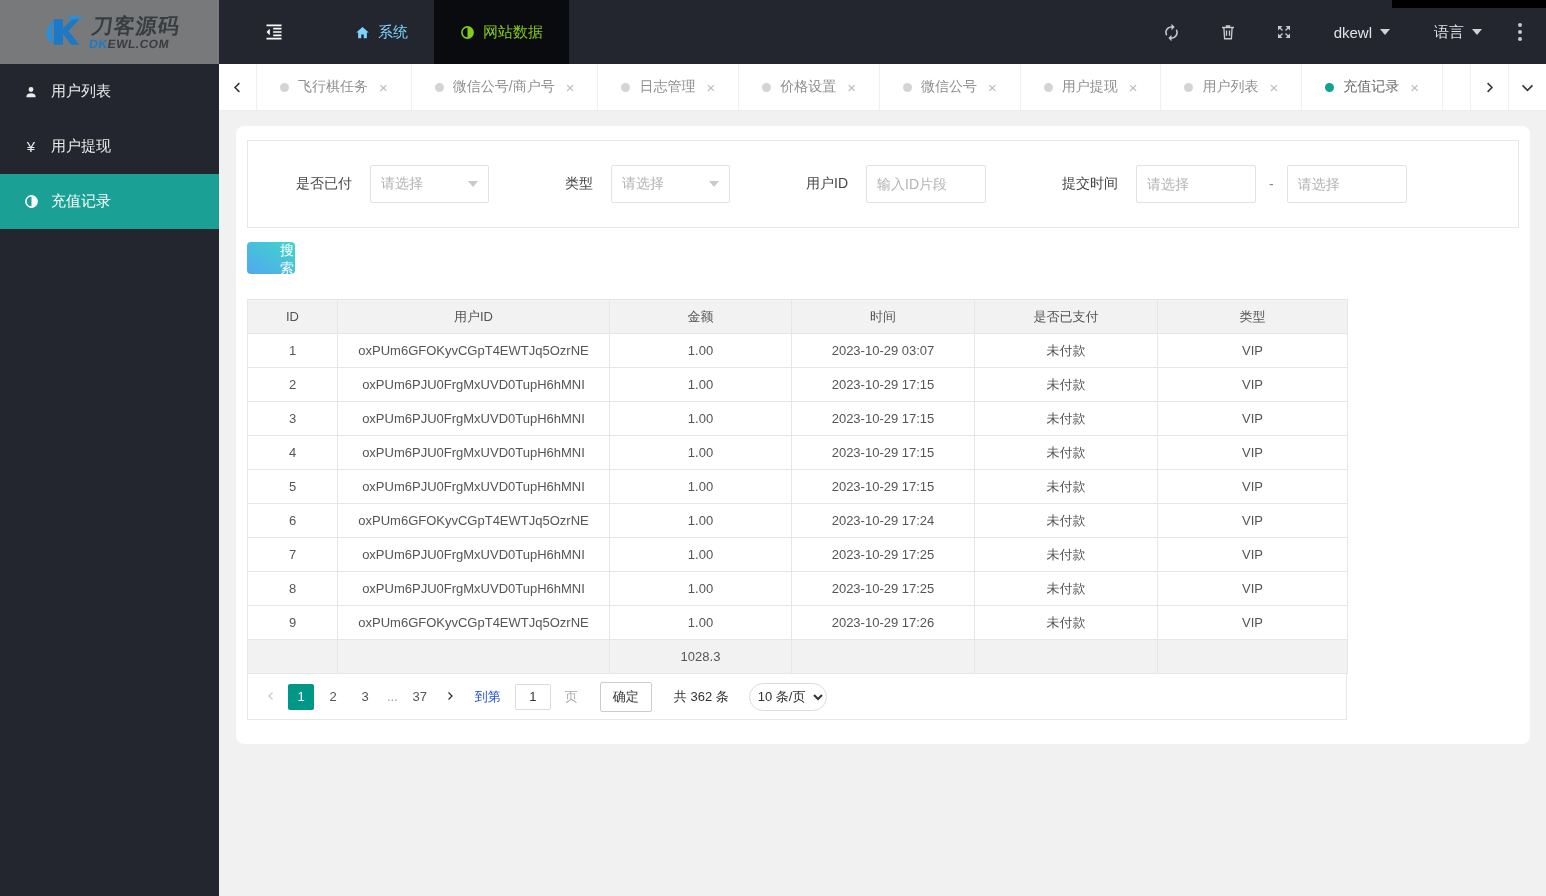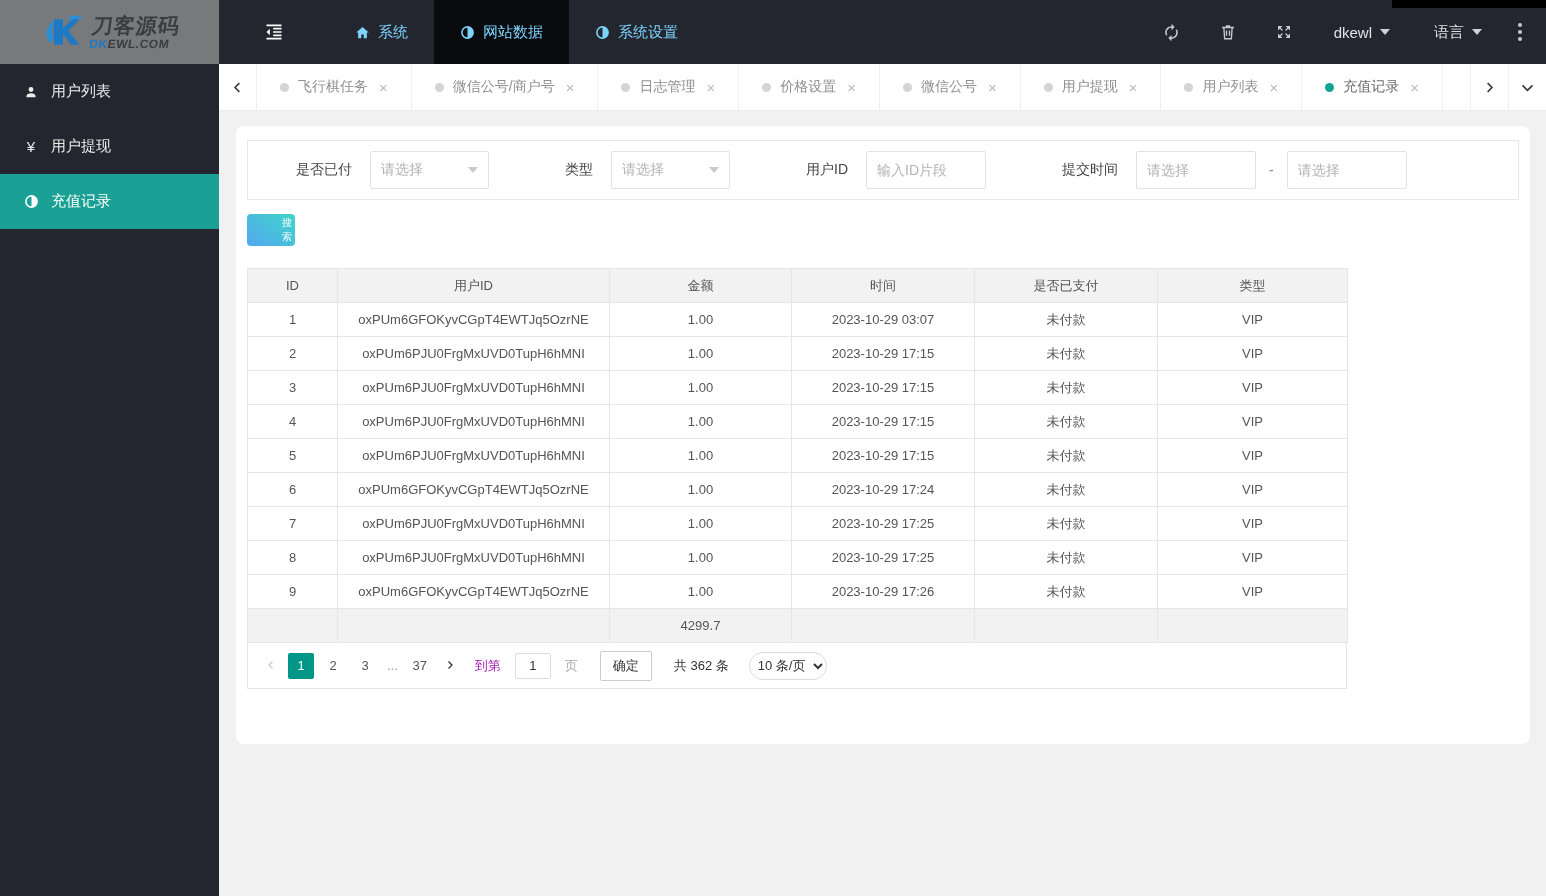--- a/index.html
+++ b/index.html
@@ -12,21 +12,21 @@
   .logo-box { width:219px; height:64px; background:#77797b; display:flex; align-items:center; justify-content:center; gap:6px; }
   .logo-mark { width:44px; height:40px; }
   .logo-text { display:flex; flex-direction:column; line-height:1; transform:skewX(-8deg); }
   .logo-title { font-size:21px; font-weight:bold; color:#3a3d40; letter-spacing:1px; }
   .logo-sub { font-size:12px; font-weight:bold; color:#3a3d40; margin-top:2px; letter-spacing:.5px; }
   .logo-sub b { color:#1d79c6; }
   .nav { flex:1; display:flex; align-items:stretch; }
   .nav-toggle { width:110px; display:flex; align-items:center; justify-content:center; color:#fff; cursor:pointer; }
   .nav-item { display:flex; align-items:center; gap:8px; padding:0 26px; color:#7dd3fc; font-size:15px; cursor:pointer; }
   .nav-item .nav-ico { display:flex; align-items:center; }
-  .nav-item.active { background:#0a0b0e; color:#7dd3fc; }
+  .nav-item.active { background:#0a0b0e; color:#84cc16; }
   .top-right { display:flex; align-items:center; padding-right:14px; }
   .top-ico { width:56px; display:flex; justify-content:center; color:#c6cacf; cursor:pointer; }
   .top-drop { display:flex; align-items:center; gap:8px; color:#dfe2e6; font-size:15px; padding:0 22px; cursor:pointer; }
   .caret-down { width:0; height:0; border-left:5px solid transparent; border-right:5px solid transparent; border-top:6px solid #cfd3d8; }
   .kebab { display:flex; flex-direction:column; gap:3px; padding:0 10px 0 14px; cursor:pointer; }
   .kebab i { width:4px; height:4px; border-radius:50%; background:#c6cacf; display:block; }
 
   
   .layout { display:flex; height:832px; }
   .sidebar { width:219px; background:#23262e; flex:none; }
@@ -46,51 +46,51 @@
   .tab-dot { width:9px; height:9px; border-radius:50%; background:#d4d4d4; flex:none; }
   .tab.active { color:#6b6b6b; }
   .tab.active .tab-dot { background:#12a292; }
   .tab-close { color:#b9b9b9; font-size:15px; margin-left:2px; }
 
   
   .content { flex:1; overflow:hidden; }
   .card { margin:15px 16px 0 17px; background:#fff; border-radius:8px; padding:14px 11px 11px 11px; height:618px; }
 
   
-  .filter-panel { border:1px solid #e7e7e7; height:60px; display:flex; align-items:center; padding-left:48px; column-gap:76px; }
+  .filter-panel { border:1px solid #e7e7e7; height:88px; display:flex; align-items:center; padding-left:48px; column-gap:76px; }
   .f-group { display:flex; align-items:center; gap:18px; }
   .f-label { font-size:14px; color:#444; white-space:nowrap; }
   .f-select { width:119px; height:38px; border:1px solid #e2e2e2; border-radius:2px; display:flex; align-items:center; justify-content:space-between; padding:0 10px; cursor:pointer; background:#fff; }
   .f-select span { font-size:14px; color:#b3b3b3; }
   .f-select .caret { width:0; height:0; border-left:5px solid transparent; border-right:5px solid transparent; border-top:6px solid #c9c9c9; }
   .f-input { width:120px; height:38px; border:1px solid #e2e2e2; border-radius:2px; padding:0 10px; font-size:14px; color:#555; outline:none; font-family:inherit; }
   .f-input::placeholder { color:#b3b3b3; }
   .date-group { display:flex; align-items:center; gap:13px; }
   .range-sep { color:#888; font-size:14px; }
 
   
-  .search-btn { margin-top:14px; width:48px; height:32px; border:none; border-radius:4px; color:#fff; font-size:10px; cursor:pointer;
+  .search-btn { margin-top:14px; width:48px; height:32px; border:none; border-radius:4px; color:#fff; font-size:14px; cursor:pointer;
     background:linear-gradient(215deg,#40d5c8 0%,#52a8f0 100%); font-family:inherit;padding-left:32px; }
 
   
   .data-table { border-collapse:collapse; margin-top:22px; table-layout:fixed; }
   .data-table th, .data-table td { border:1px solid #e6e6e6; height:34px; text-align:center; font-size:13px; font-weight:normal; overflow:hidden; white-space:nowrap; }
   .data-table th { background:#f2f2f2; color:#555; }
   .data-table td { color:#555; }
   .data-table tr.total-row td { background:#f2f2f2; }
 
   
   .pager { width:1100px; border:1px solid #e6e6e6; border-top:none; height:46px; display:flex; align-items:center; padding-left:12px; gap:6px; }
   .pg-arrow { width:22px; text-align:center; font-size:14px; cursor:pointer; }
   .pg-arrow.prev { color:#ccc; }
   .pg-arrow.next { color:#333; }
   .pg-num { min-width:26px; height:26px; line-height:26px; text-align:center; font-size:13px; color:#555; border-radius:2px; cursor:pointer; padding:0 4px; }
   .pg-num.active { background:#009688; color:#fff; cursor:default; }
   .pg-ellipsis { color:#999; font-size:13px; padding:0 3px; }
-  .pg-goto-label { color:#a21caf; font-size:13px; margin-left:8px; }
+  .pg-goto-label { color:#1d4ed8; font-size:13px; margin-left:8px; }
   .pg-input { width:36px; height:26px; border:1px solid #dcdcdc; border-radius:2px; text-align:center; font-size:13px; color:#333; outline:none; margin:0 8px; font-family:inherit; }
   .pg-unit { color:#ababab; font-size:13px; }
   .pg-confirm { height:30px; padding:0 12px; margin-left:16px; background:#fff; border:1px solid #ccc; border-radius:2px; font-size:13px; color:#333; cursor:pointer; font-family:inherit; }
   .pg-total { font-size:13px; color:#333; margin-left:16px; }
   .pg-select { height:28px; margin-left:14px; border:1px solid #dcdcdc; border-radius:14px; font-size:13px; color:#333; padding:0 4px; outline:none; background:#fff; font-family:inherit; }
 
   svg { display:block; }
 </style>
 </head>
 <body>
@@ -125,29 +125,20 @@
       <span>系统</span>
     </div>
     <div class="nav-item active">
       <span class="nav-ico">
         <svg width="15" height="15" viewBox="0 0 24 24">
             <circle cx="12" cy="12" r="9" fill="none" stroke="currentColor" stroke-width="2.5"></circle>
             <path d="M12 3a9 9 0 0 1 0 18z" fill="currentColor"></path>
           </svg>
       </span>
       <span>网站数据</span>
-    </div>
-    <div class="nav-item">
-      <span class="nav-ico">
-        <svg width="15" height="15" viewBox="0 0 24 24">
-            <circle cx="12" cy="12" r="9" fill="none" stroke="currentColor" stroke-width="2.5"></circle>
-            <path d="M12 3a9 9 0 0 1 0 18z" fill="currentColor"></path>
-          </svg>
-      </span>
-      <span>系统设置</span>
     </div>
   </div>
 
   <div class="top-right">
     <span class="top-ico">
       <svg width="19" height="19" viewBox="0 0 24 24" fill="currentColor">
           <path d="M12 6v3l4-4-4-4v3c-4.42 0-8 3.58-8 8 0 1.57.46 3.03 1.24 4.26L6.7 14.8c-.45-.83-.7-1.79-.7-2.8 0-3.31 2.69-6 6-6zm6.76 1.74L17.3 9.2c.44.84.7 1.79.7 2.8 0 3.31-2.69 6-6 6v-3l-4 4 4 4v-3c4.42 0 8-3.58 8-8 0-1.57-.46-3.03-1.24-4.26z"></path>
         </svg>
     </span>
     <span class="top-ico">
@@ -387,21 +378,21 @@
                 <td>1.00</td>
                 <td>2023-10-29 17:26</td>
                 <td>未付款</td>
                 <td>VIP</td>
               </tr>
             </tbody>
           <tfoot>
             <tr class="total-row">
               <td></td>
               <td></td>
-              <td>4299.7</td>
+              <td>1028.3</td>
               <td></td>
               <td></td>
               <td></td>
             </tr>
           </tfoot>
         </table>
 
         <div class="pager">
           <span class="pg-arrow prev">
             <svg width="12" height="12" viewBox="0 0 24 24" fill="none" stroke="currentColor" stroke-width="2.6" style="display:inline">

